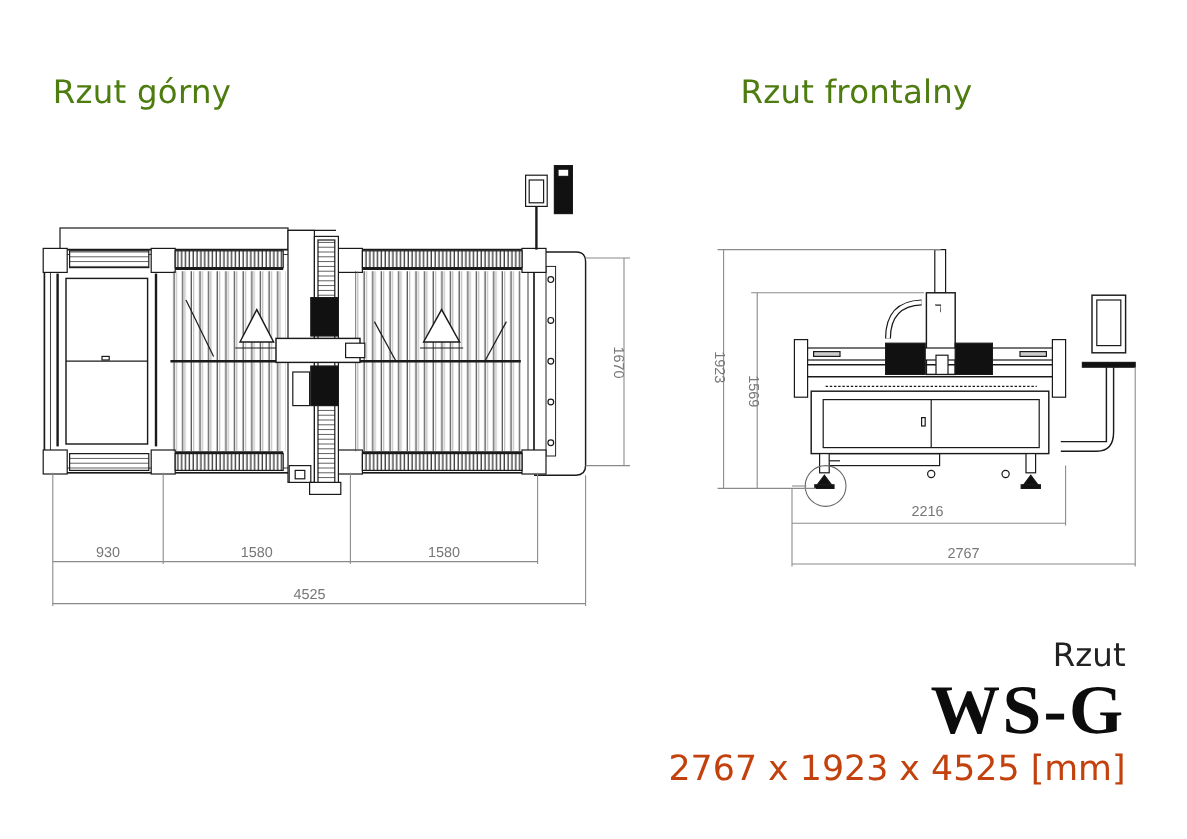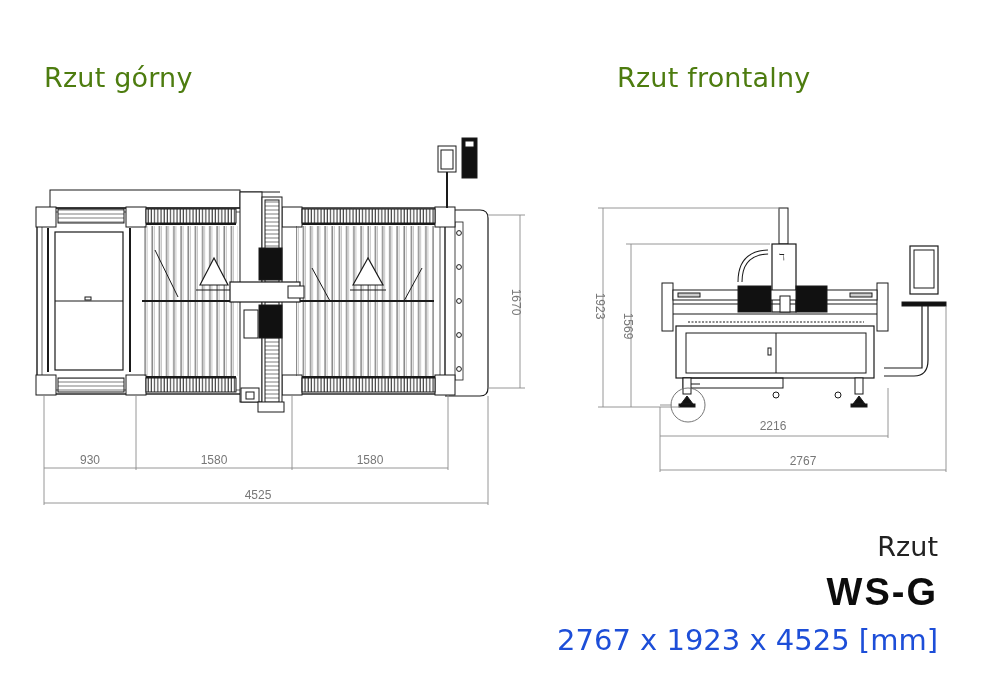--- a/index.html
+++ b/index.html
@@ -4,22 +4,22 @@
 <style>
   html, body { margin:0; padding:0; background:#ffffff; }
   body { width:989px; height:699px; position:relative; overflow:hidden; font-family:"DejaVu Sans", sans-serif; color:#111; }
   .title { position:absolute; font-size:27px; font-weight:400; letter-spacing:0.2px; color:#4d7c0f; }
   #title-top { left:44px; top:62px; }
   #title-front { left:617px; top:62px; }
   svg.drawing { position:absolute; left:0; top:0; }
   .dim { font-family:"Liberation Sans Narrow","Liberation Sans", sans-serif; font-size:12px; fill:#777; }
   .model-block { position:absolute; right:51px; top:530px; text-align:right; }
   .model-label { font-size:27px; font-weight:400; color:#222; line-height:34px; }
-  .model-name { font-size:38px; font-weight:700; color:#0c0c0c; line-height:56px; letter-spacing:2px; font-family:Liberation Sans, sans-serif; }
-  .model-dims { font-size:29px; font-weight:400; color:#1d4ed8; line-height:40px; }
+  .model-name { font-size:58px; font-weight:700; color:#0c0c0c; line-height:56px; letter-spacing:2px; font-family:Liberation Serif, serif; }
+  .model-dims { font-size:29px; font-weight:400; color:#c2410c; line-height:40px; }
 </style>
 </head>
 <body>
 
 <div id="title-top" class="title">Rzut górny</div>
 <div id="title-front" class="title">Rzut frontalny</div>
 
 <svg class="drawing" width="989" height="699" viewBox="0 0 989 699">
   <defs>
     <pattern id="ribs" width="3.2" height="10" patternUnits="userSpaceOnUse">

